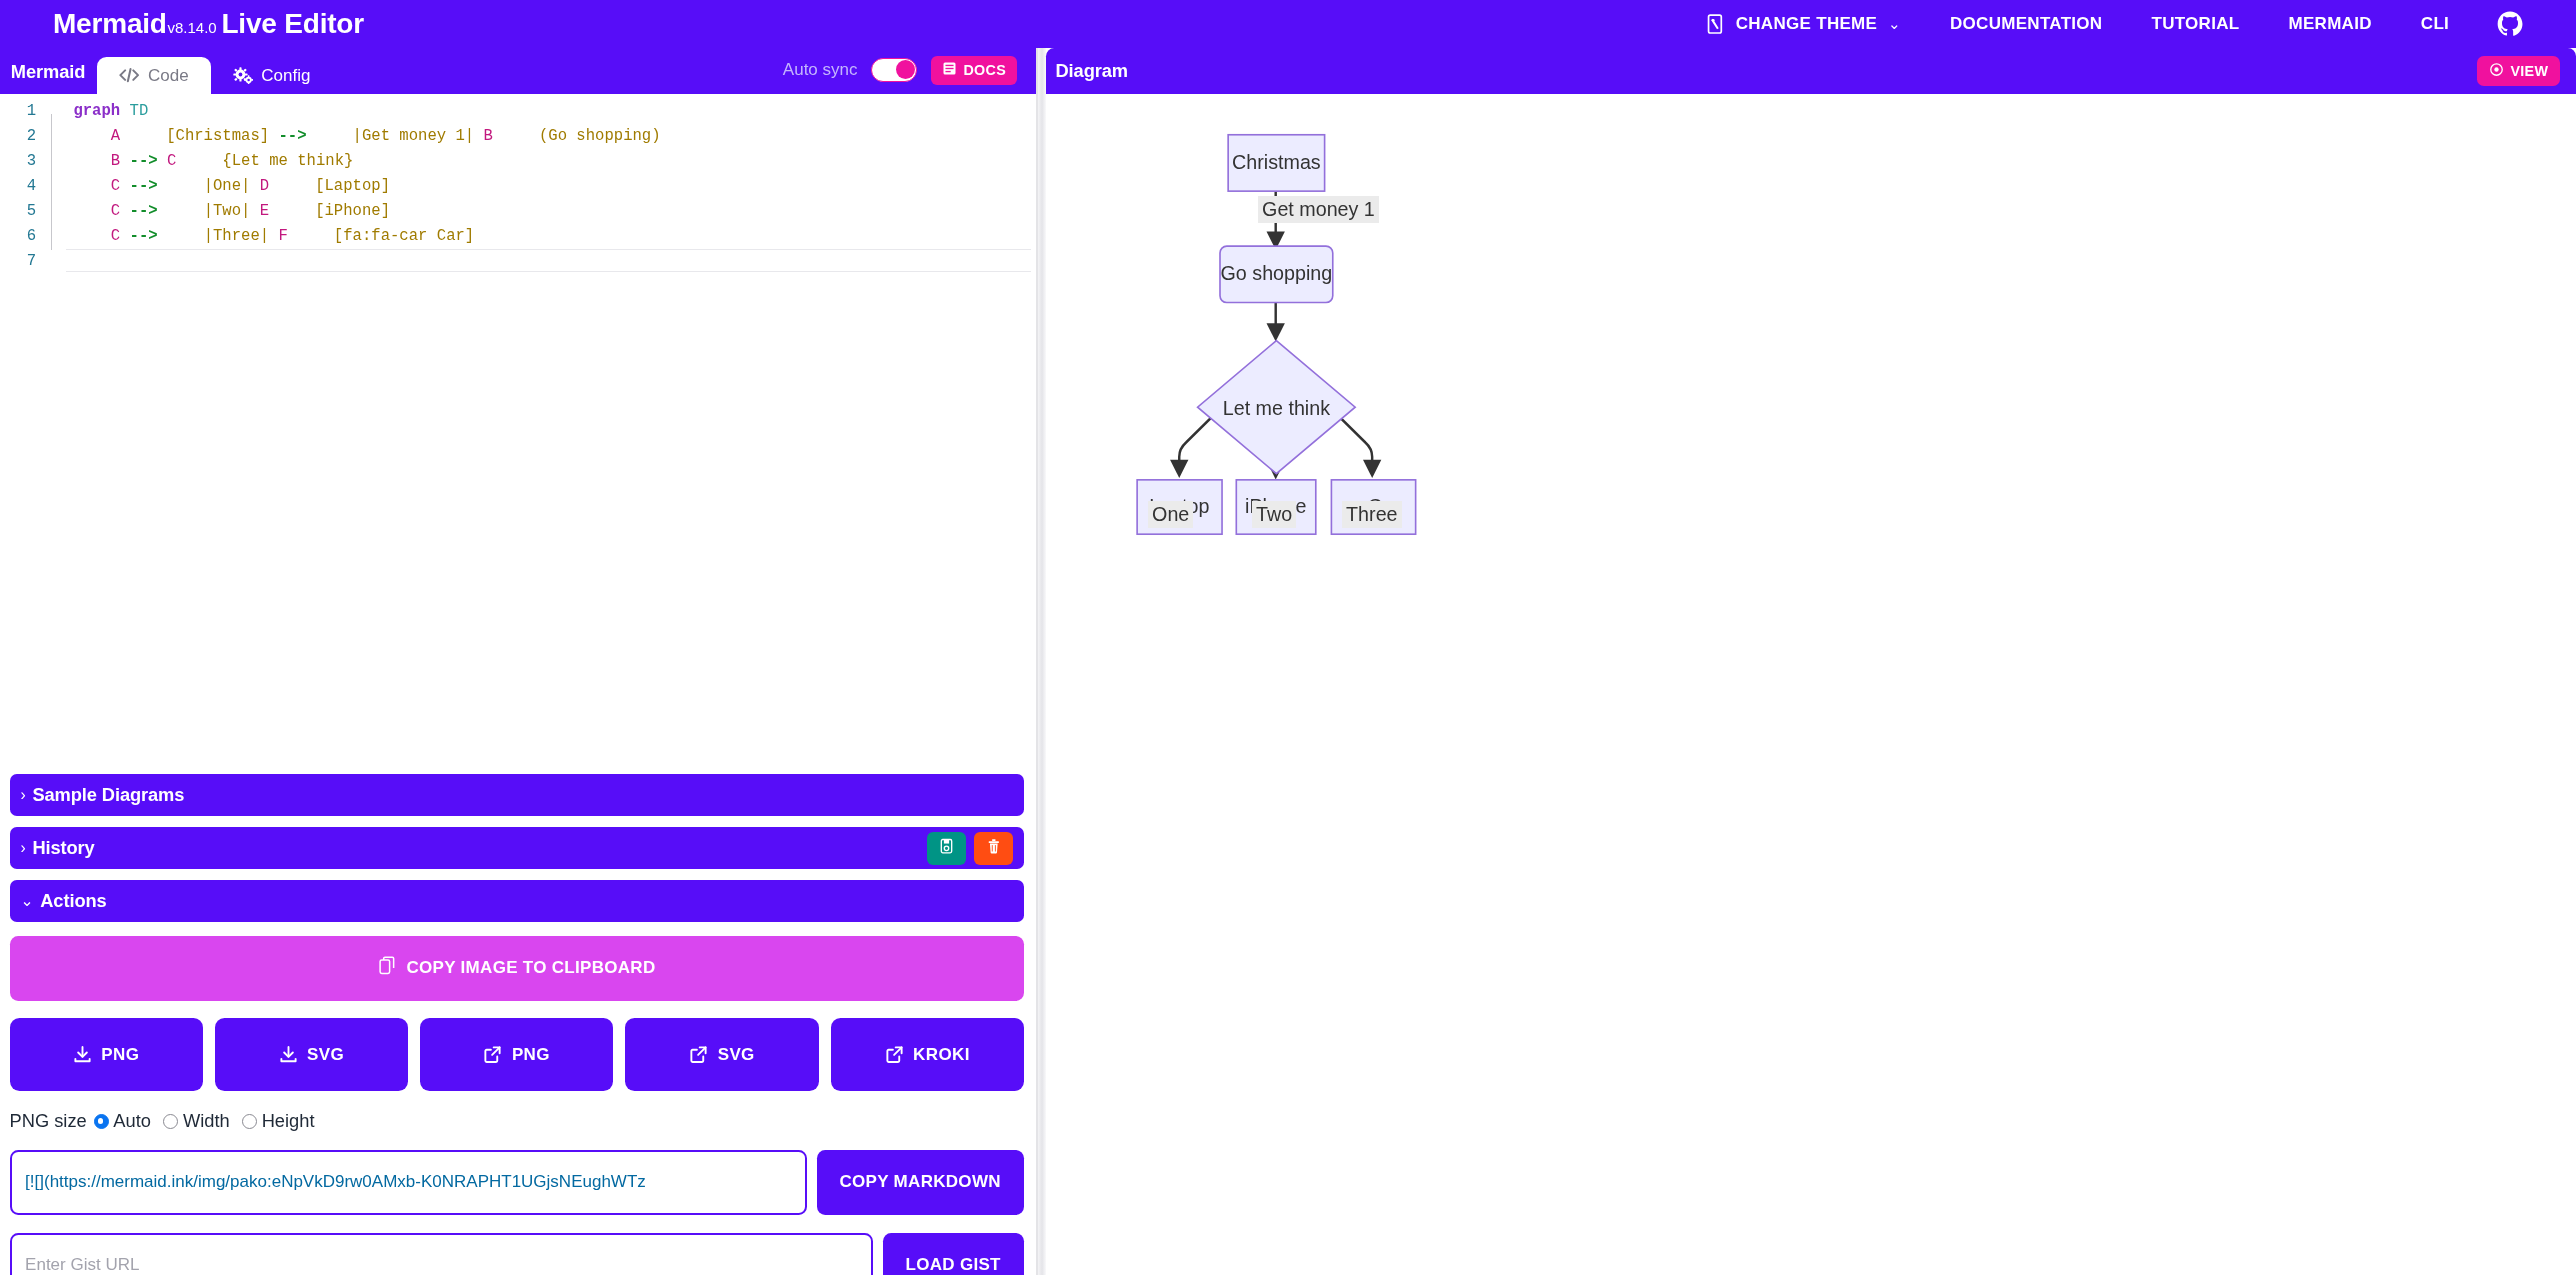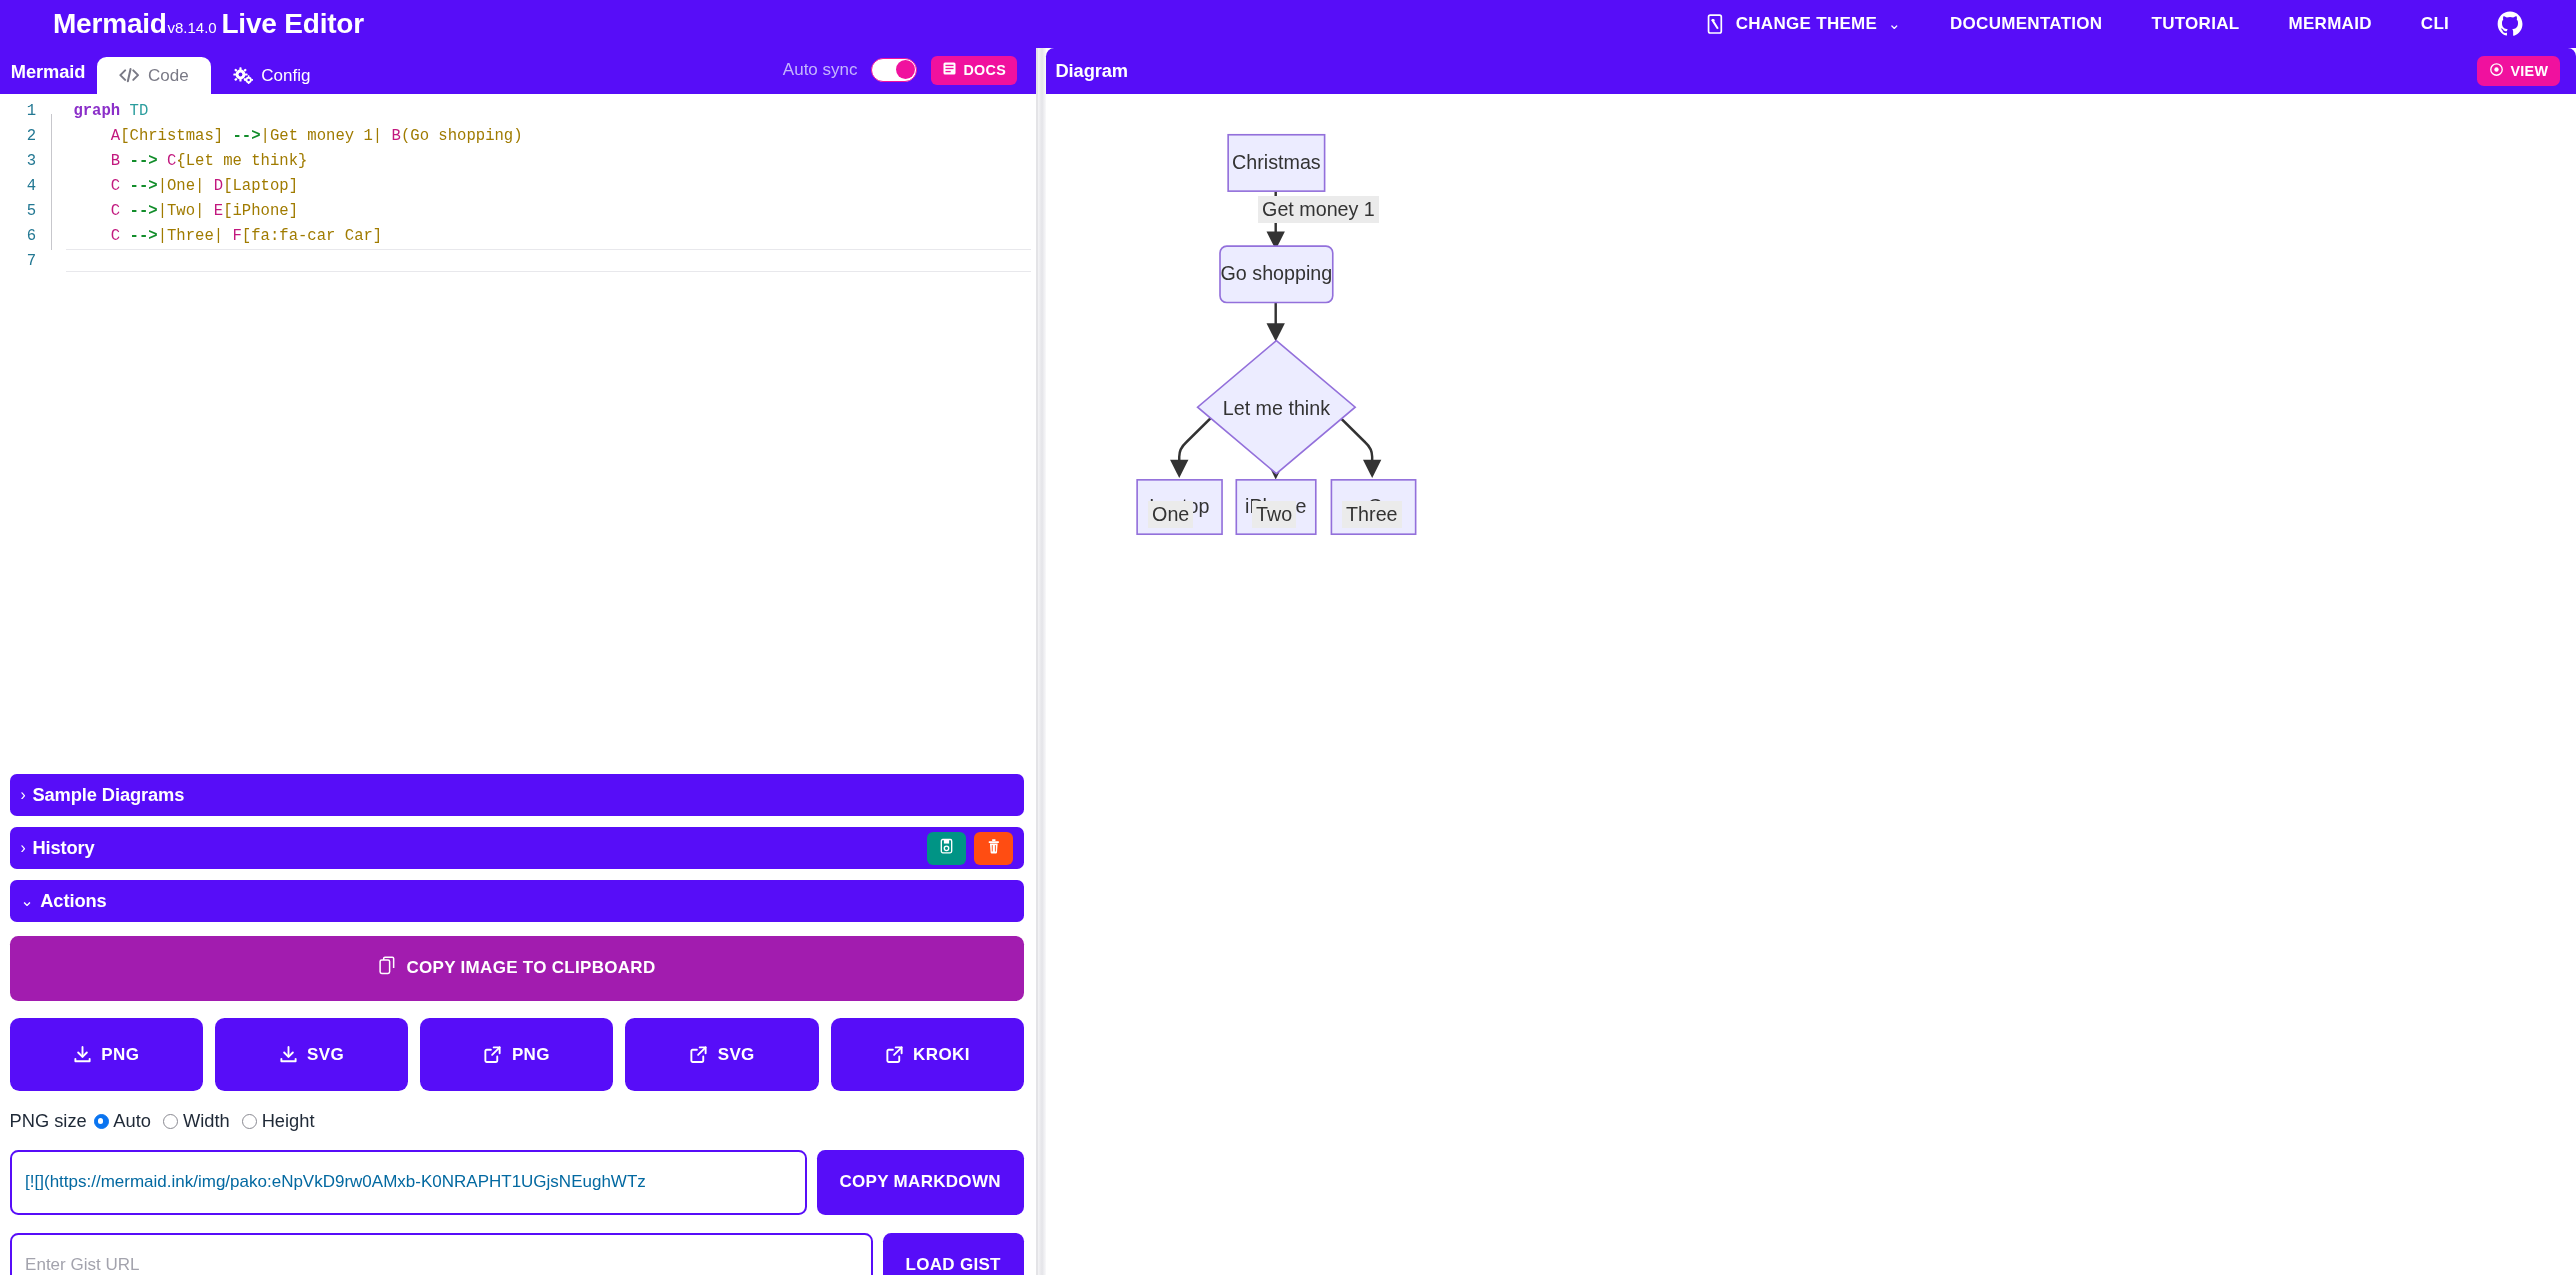--- a/index.html
+++ b/index.html
@@ -154,21 +154,21 @@
   .code-line.first .code-text::before {
     content: "";
     position: absolute; left: 0; top: 12.2px;
     width: 1.4px; height: 13.6px;
     background: #c7c7cc;
   }
   .k-keyword { color: #8b2fc9; font-weight: 700; }
   .k-dir     { color: #2a9d9d; }
   .k-id      { color: #c2187e; }
   .k-arrow   { color: #128d2b; font-weight: 700; }
-  .k-text    { color: #a07b00; }
+  .k-text    { color: #a07b00; margin-left: 46px; }
   .active-line {
     position: absolute;
     left: 66px; right: 5.4px;
     height: 23px;
     border-top: 1.4px solid #e8e8ec;
     border-bottom: 1.4px solid #e8e8ec;
     pointer-events: none;
   }
 
   
@@ -191,21 +191,21 @@
     border-radius: 6.1px;
     display: flex; align-items: center; justify-content: center;
     border: none; cursor: pointer; margin-left: 8.2px;
   }
   .mini-btn.save { background: #009485; }
   .mini-btn.del  { background: #ff4d12; }
 
   .actions-body { padding: 8.2px 0 0 0; }
   .big-btn {
     width: 100%; height: 65px;
-    background: #a21caf; color: #ffffff;
+    background: #d946ef; color: #ffffff;
     border: none; border-radius: 8.2px;
     font-size: 17px; font-weight: 700; letter-spacing: 0.3px;
     display: flex; align-items: center; justify-content: center; gap: 11px;
     cursor: pointer;
     font-family: "Liberation Sans", sans-serif;
   }
   .btn-row {
     display: flex; gap: 12.2px;
     margin-top: 17.7px;
   }

